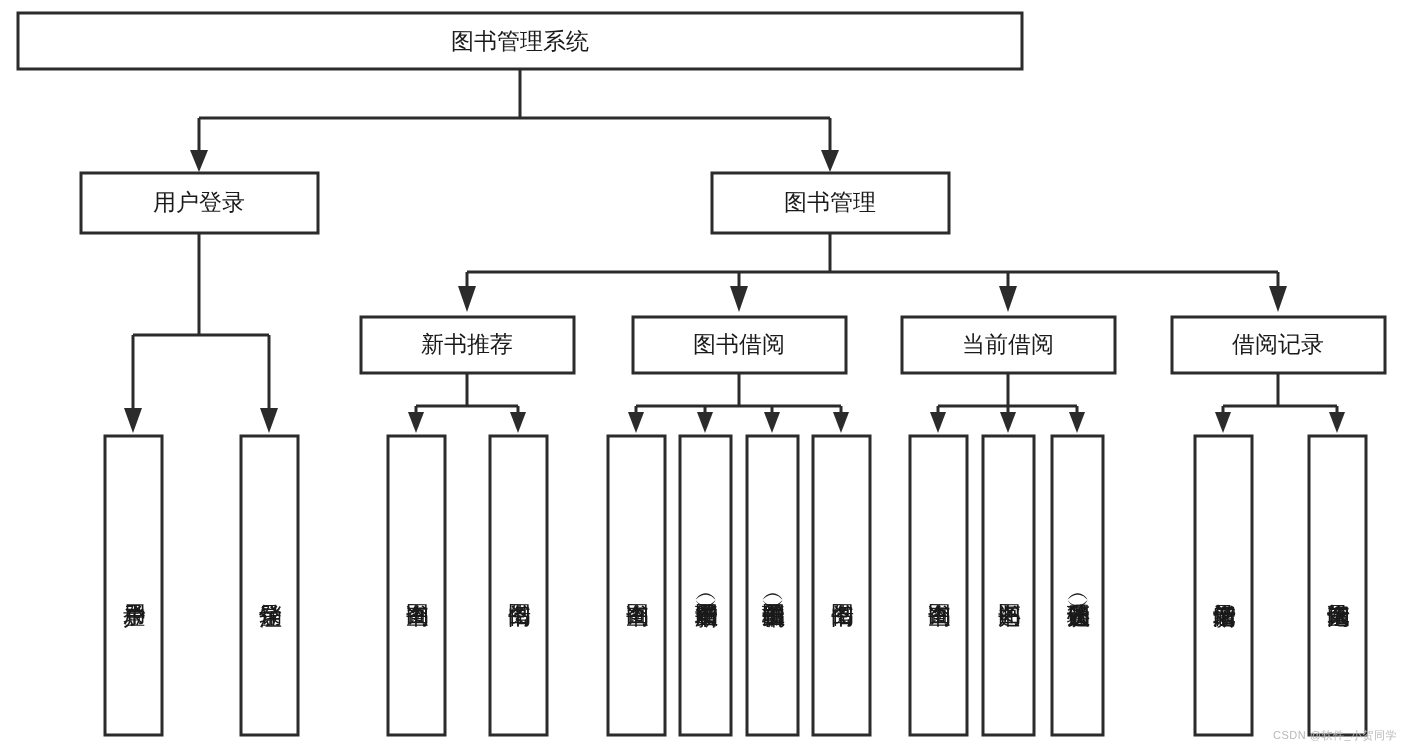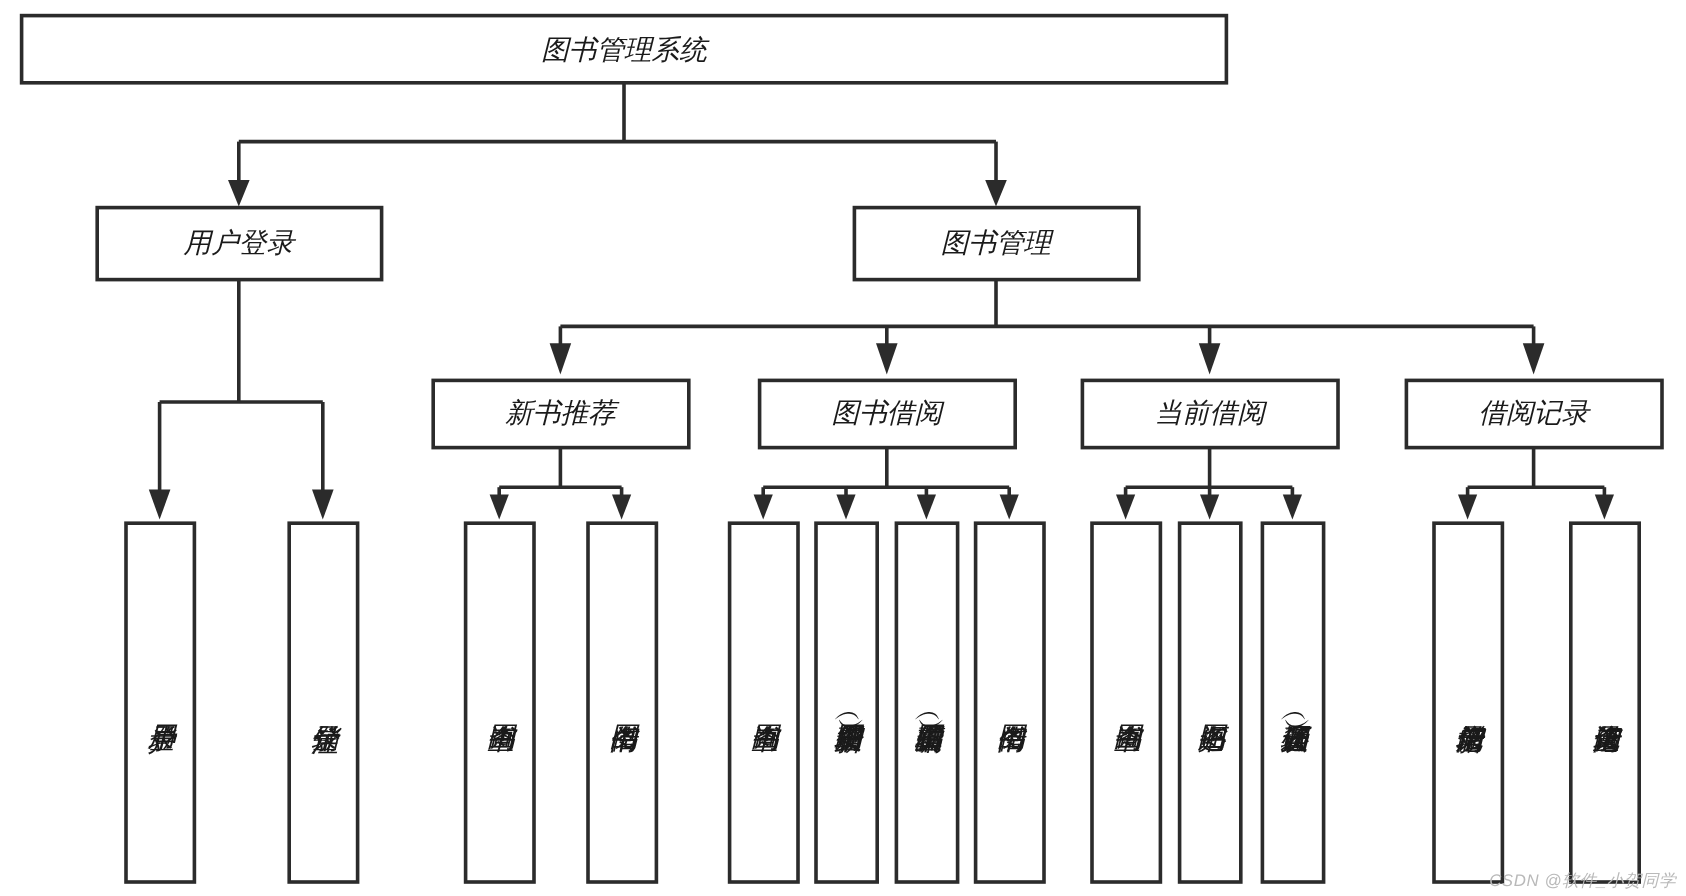--- a/index.html
+++ b/index.html
@@ -10,21 +10,20 @@
   }
   body {
     font-family: "Liberation Sans", "DejaVu Sans", sans-serif;
   }
   #diagram-root {
     position: relative;
     width: 1405px;
     height: 747px;
     background: #ffffff;
     overflow: hidden;
-    font-style: italic;
   }
   svg.diagram-canvas {
     position: absolute;
     left: 0;
     top: 0;
     width: 1405px;
     height: 747px;
     display: block;
   }
   .node-box {
@@ -52,21 +51,21 @@
     font-size: 23px;
   }
   .label-v {
     font-size: 23px;
   }
   .watermark {
     position: absolute;
     right: 8px;
     bottom: 4px;
     font-family: "Liberation Sans", "DejaVu Sans", sans-serif;
-    font-size: 14px;
+    font-size: 11px;
     color: #b9b9b9;
     white-space: nowrap;
     letter-spacing: 0.5px;
     pointer-events: none;
   }
 </style>
 </head>
 <body>
 
 <div id="diagram-root">

